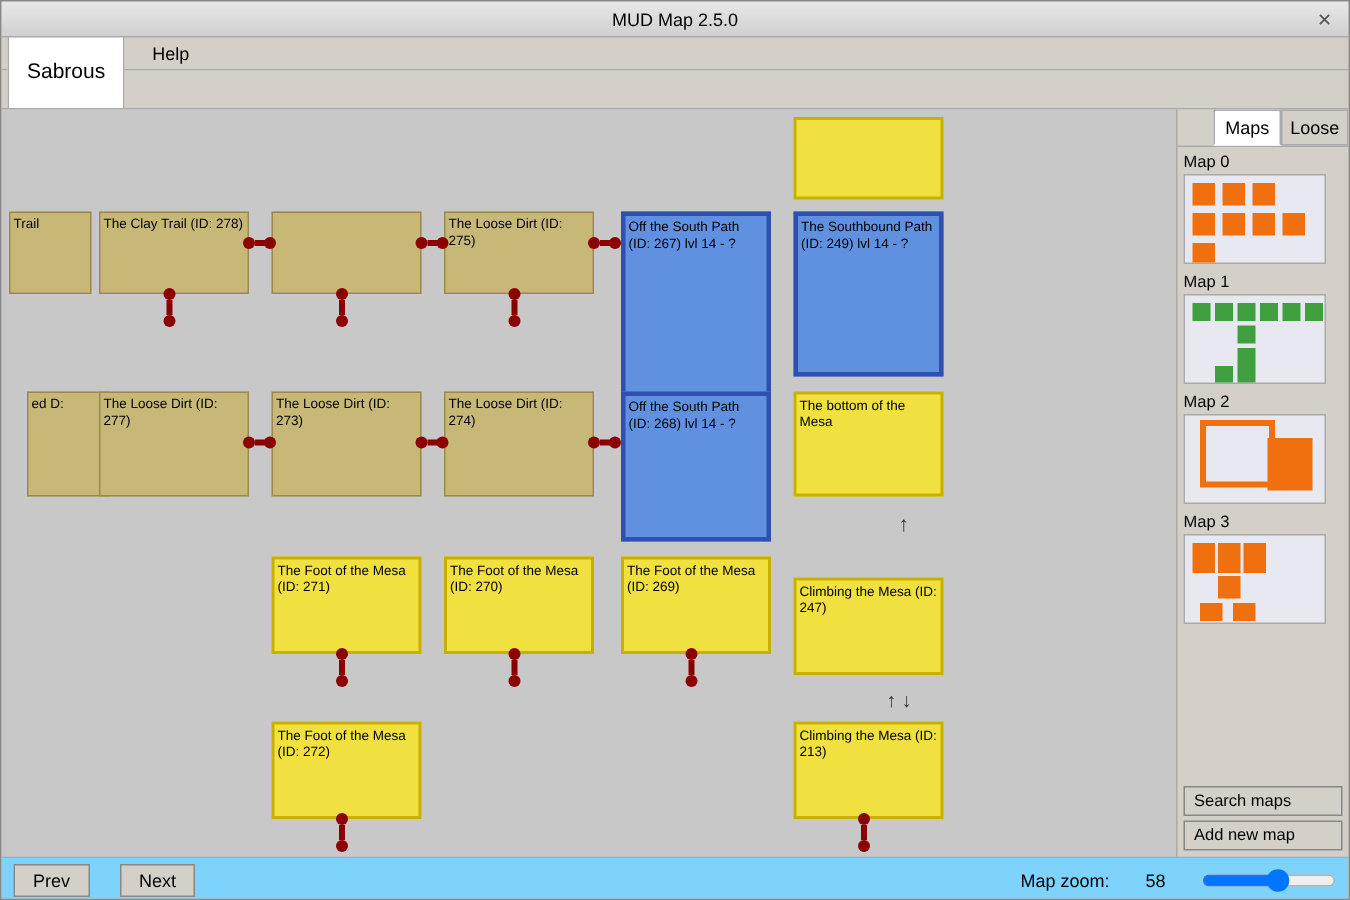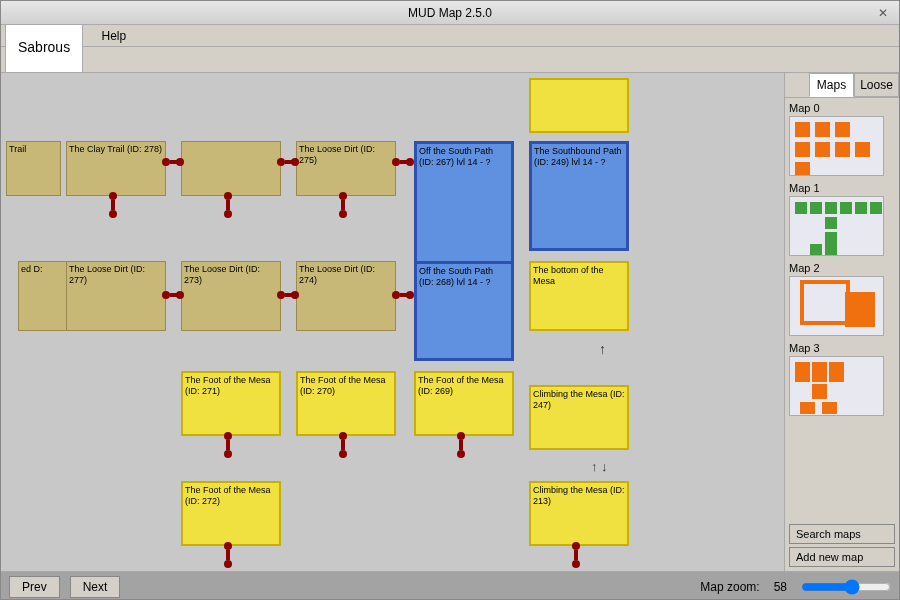--- a/index.html
+++ b/index.html
@@ -130,26 +130,26 @@
     .panel-btn {
       padding: 3px 6px;
       background: #d4d0c8;
       border: 1px solid #888;
       cursor: pointer;
       font-size: 11px;
       text-align: left;
     }
     .status-bar {
       height: 30px;
-      background: #a3a3a3;
+      background: #7dd3fc;
       border-top: 1px solid #aaa;
       display: flex;
       align-items: center;
       padding: 0 8px;
-      gap: 10px;
+      gap: 20px;
     }
     .nav-btn {
       padding: 3px 12px;
       background: #d4d0c8;
       border: 1px solid #888;
       cursor: pointer;
       font-size: 12px;
     }
     .zoom-label { margin-left: auto; font-size: 12px; }
     .zoom-value { margin-left: 4px; font-size: 12px; }

